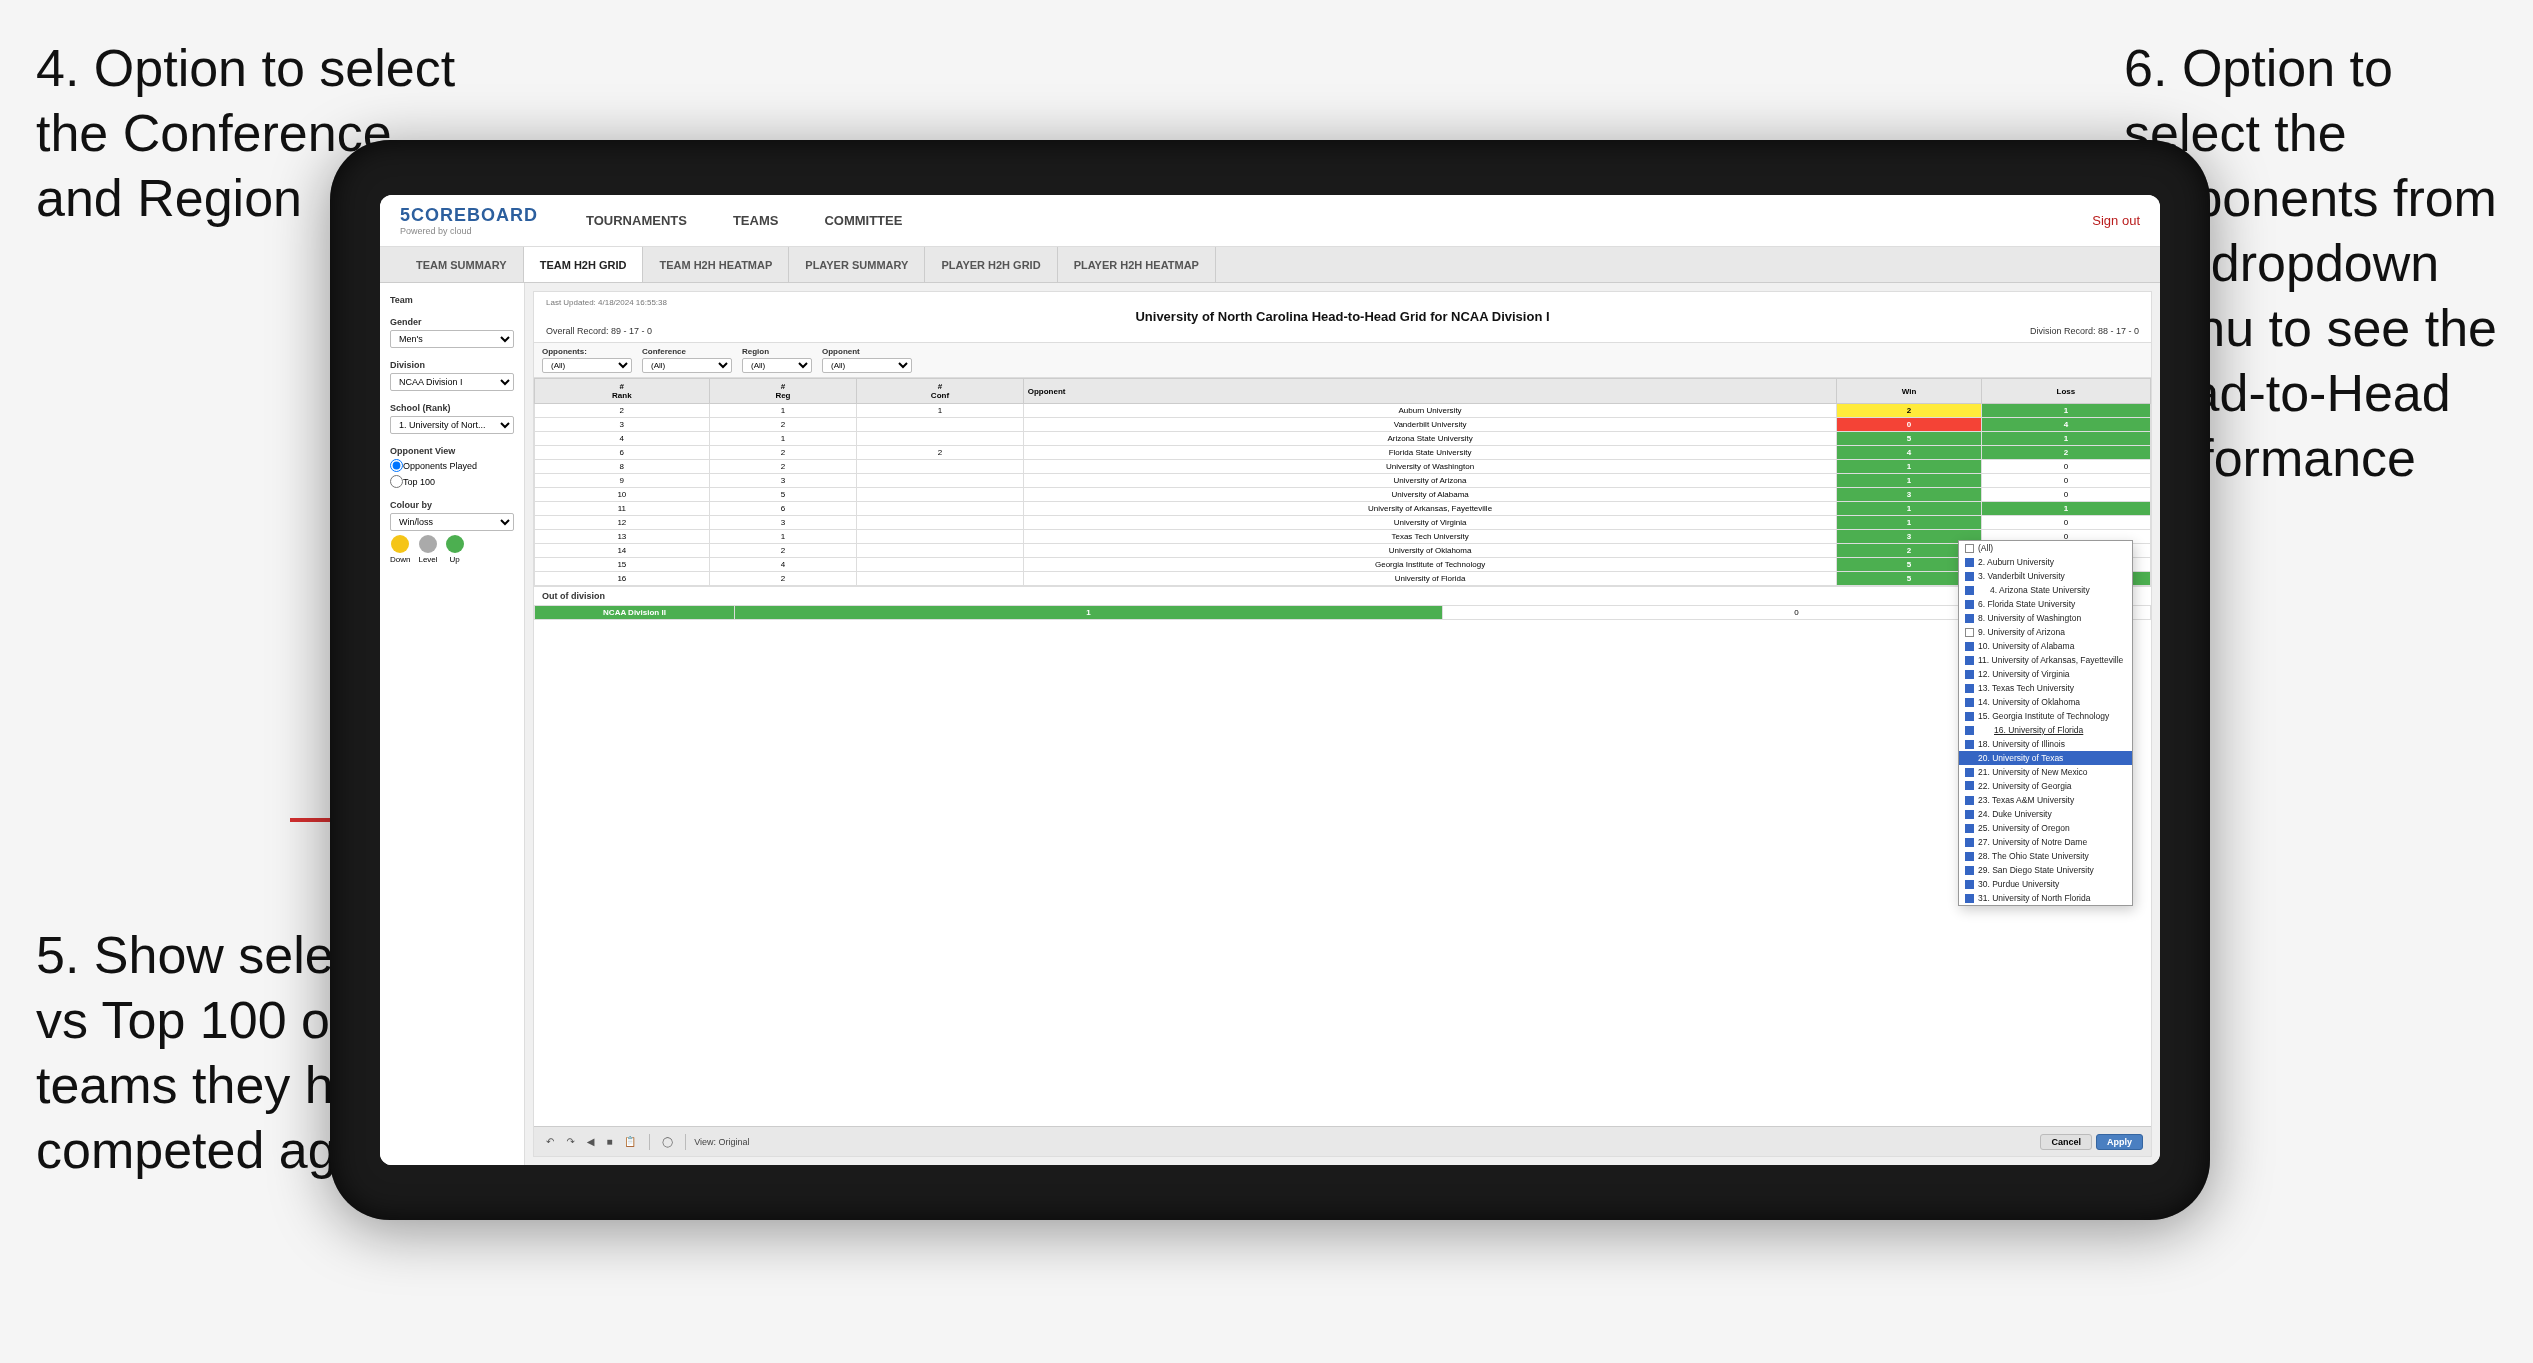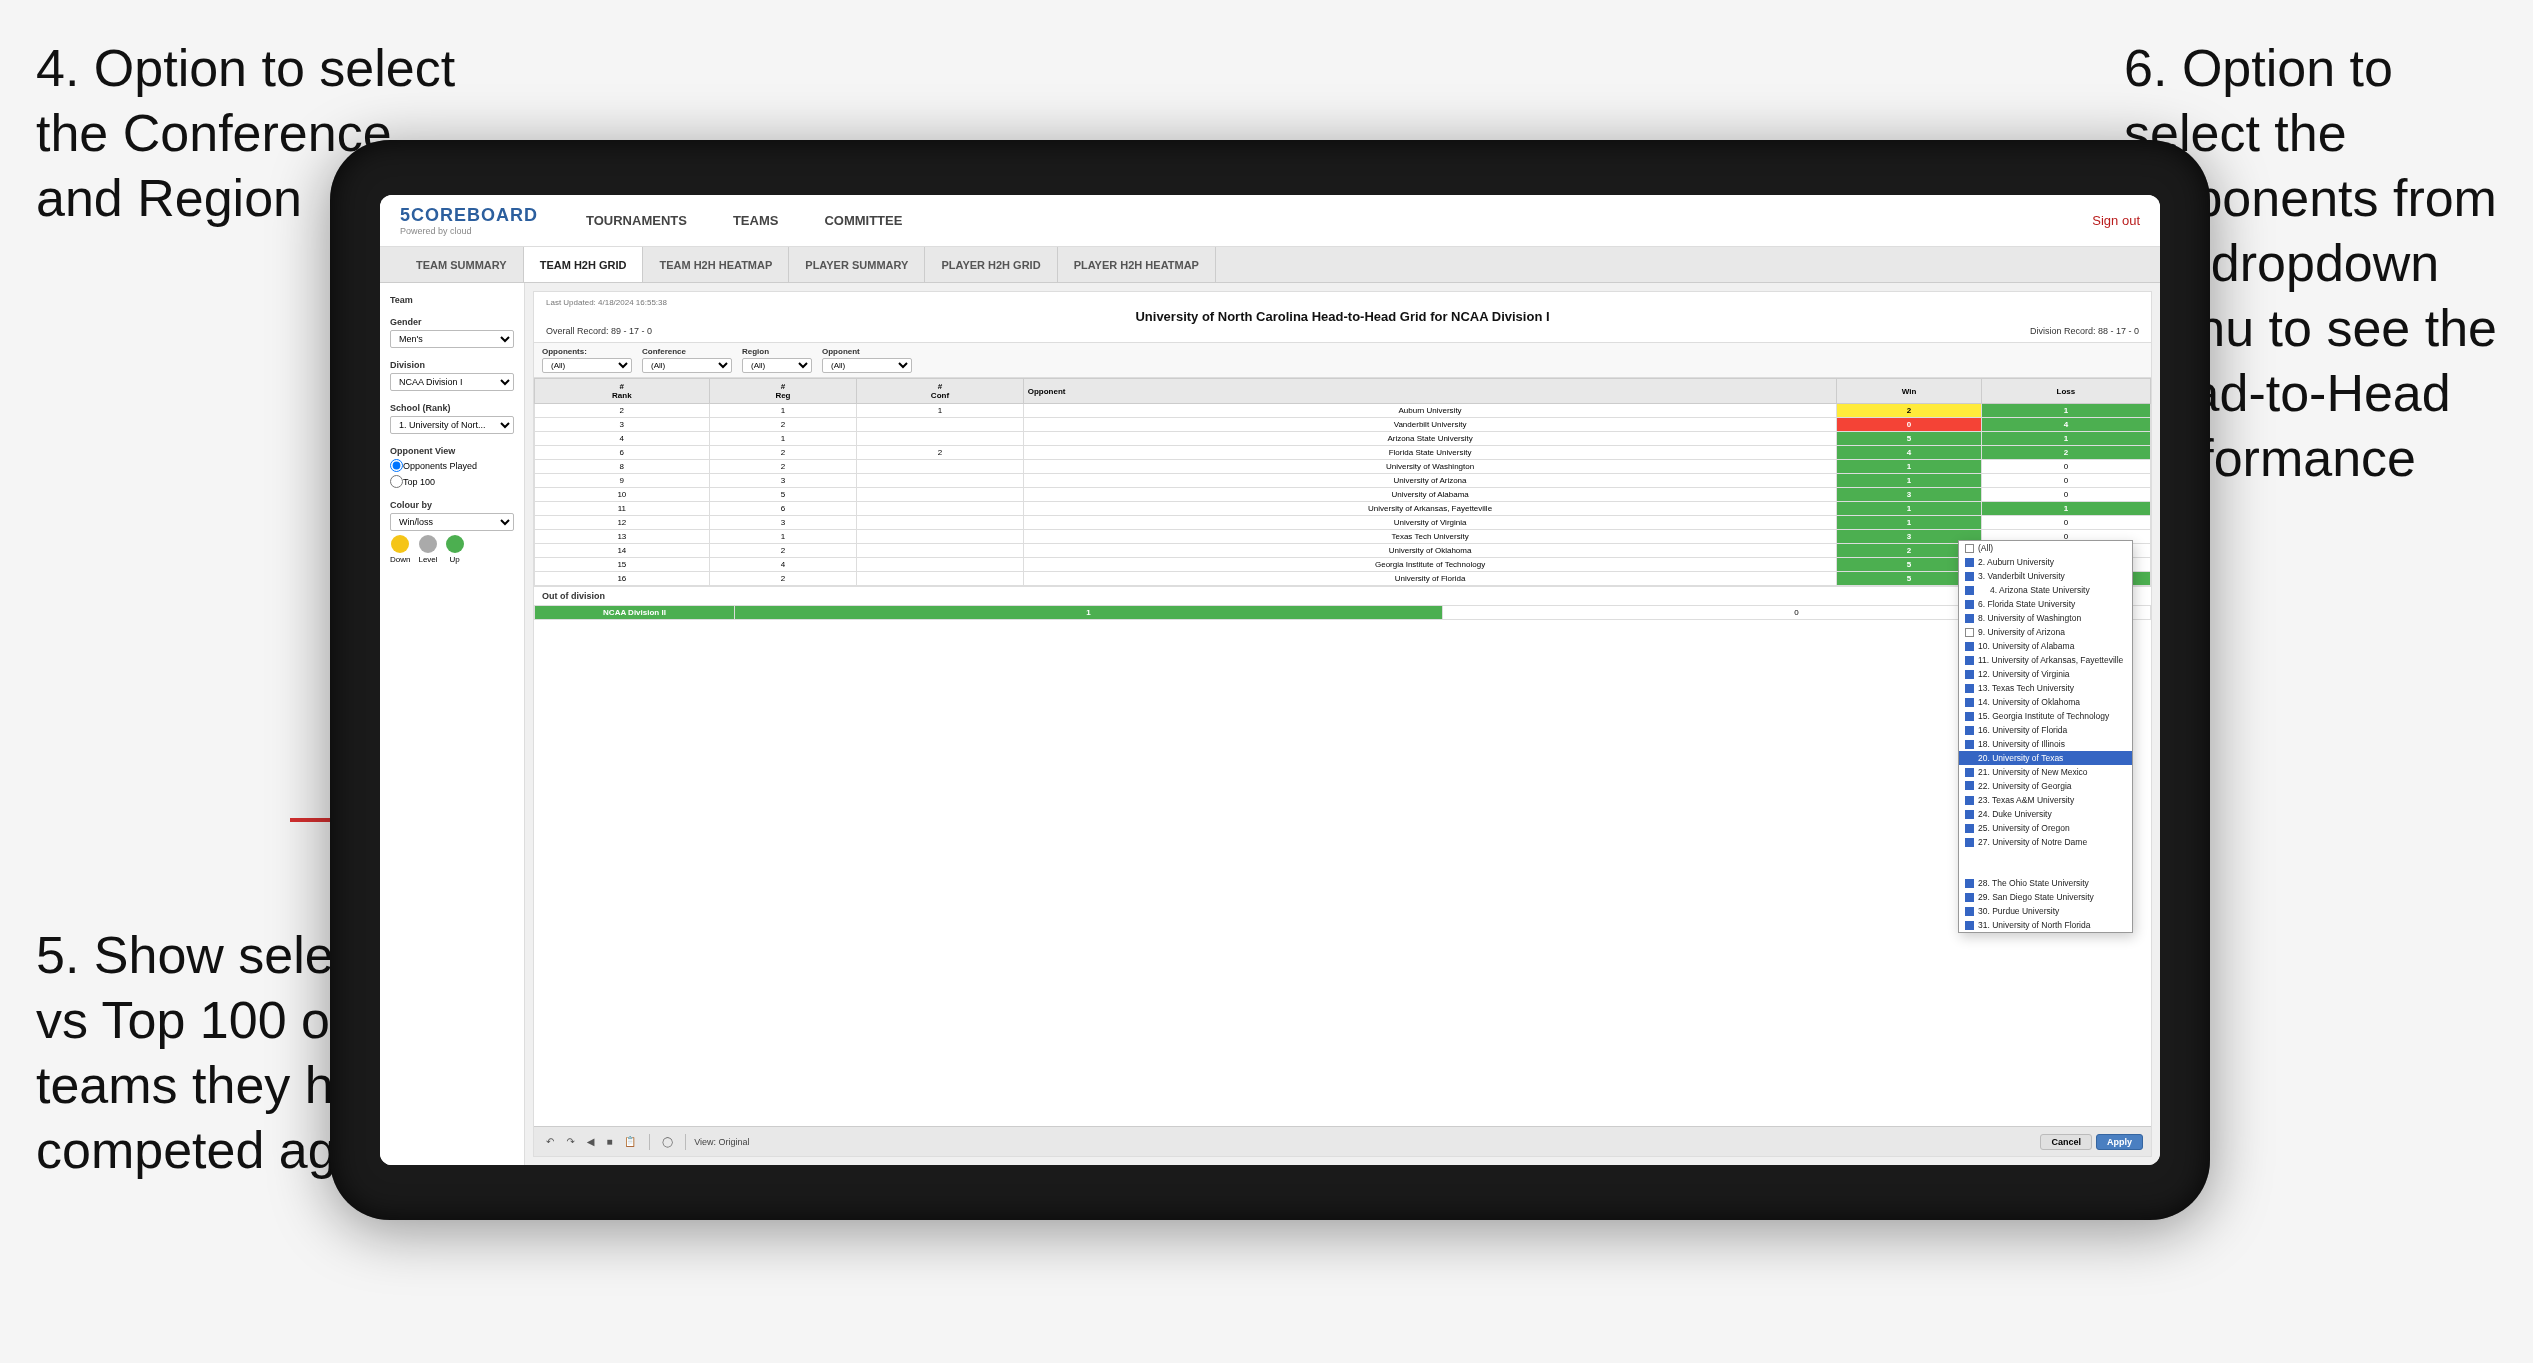--- a/index.html
+++ b/index.html
@@ -767,21 +767,21 @@
                   <span>13. Texas Tech University</span>
                 </div>
                 <div class="dropdown-item" style="display: flex; align-items: center; gap: 4px;">
                   <span class="check-box checked-box"></span>
                   <span>14. University of Oklahoma</span>
                 </div>
                 <div class="dropdown-item" style="display: flex; align-items: center; gap: 4px;">
                   <span class="check-box checked-box"></span>
                   <span>15. Georgia Institute of Technology</span>
                 </div>
-                <div class="dropdown-item" style="display: flex; align-items: flex-end; gap: 4px;">
+                <div class="dropdown-item" style="display: flex; align-items: flex-end; gap: 20px; text-decoration: underline;">
                   <span class="check-box checked-box"></span>
                   <span>16. University of Florida</span>
                 </div>
                 <div class="dropdown-item" style="display: flex; align-items: center; gap: 4px;">
                   <span class="check-box checked-box"></span>
                   <span>18. University of Illinois</span>
                 </div>
                 <div class="dropdown-item selected" style="display: flex; align-items: center; gap: 4px;">
                   <span class="check-box checked-box"></span>
                   <span>20. University of Texas</span>
@@ -803,21 +803,21 @@
                   <span>24. Duke University</span>
                 </div>
                 <div class="dropdown-item" style="display: flex; align-items: center; gap: 4px;">
                   <span class="check-box checked-box"></span>
                   <span>25. University of Oregon</span>
                 </div>
                 <div class="dropdown-item" style="display: flex; align-items: center; gap: 4px;">
                   <span class="check-box checked-box"></span>
                   <span>27. University of Notre Dame</span>
                 </div>
-                <div class="dropdown-item" style="display: flex; align-items: center; gap: 4px; margin-top: 27px;">
+                <div class="dropdown-item" style="display: flex; align-items: center; gap: 4px;">
                   <span class="check-box checked-box"></span>
                   <span>28. The Ohio State University</span>
                 </div>
                 <div class="dropdown-item" style="display: flex; align-items: center; gap: 4px;">
                   <span class="check-box checked-box"></span>
                   <span>29. San Diego State University</span>
                 </div>
                 <div class="dropdown-item" style="display: flex; align-items: center; gap: 4px;">
                   <span class="check-box checked-box"></span>
                   <span>30. Purdue University</span>

